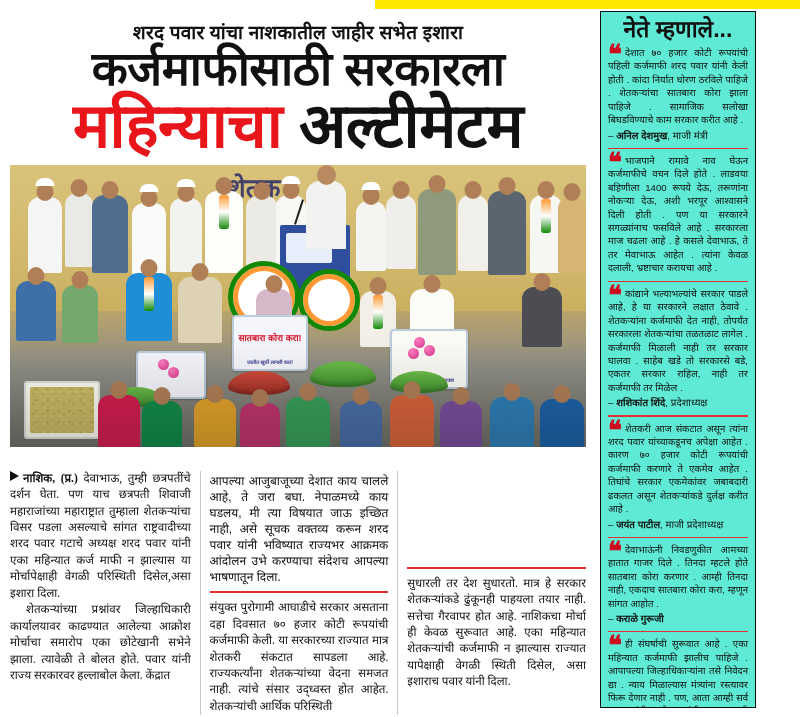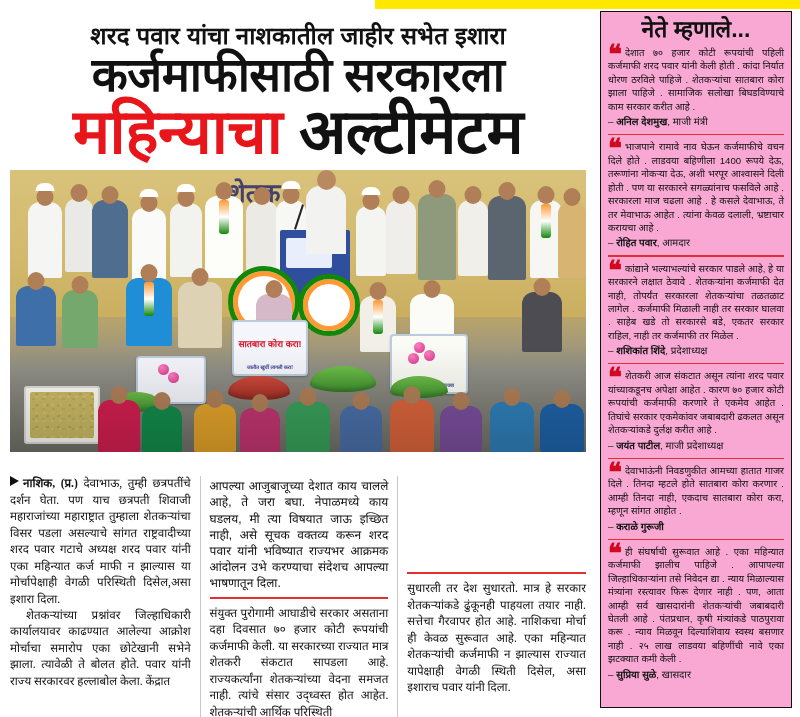--- a/index.html
+++ b/index.html
@@ -15,21 +15,21 @@
     position:absolute;left:375px;top:0;width:425px;height:9px;background:#ffe800;
   }
 
   
   .main{
     position:absolute;left:0;top:0;width:594px;height:717px;
     box-sizing:border-box;padding:10px 8px 4px 10px;
   }
 
   .kicker{
-    font-size:24px;font-weight:700;text-align:center;letter-spacing:.2px;
+    font-size:19px;font-weight:700;text-align:center;letter-spacing:.2px;
     line-height:1.15;color:#111;margin:12px 0 1px 0;
     font-family:"Liberation Sans","DejaVu Sans",sans-serif;
   }
   .head1,.head2{
     text-align:center;font-weight:700;line-height:.98;
     font-family:"Liberation Sans","DejaVu Sans",sans-serif;
     letter-spacing:-.5px;
   }
   .head1{font-size:47px;color:#111;margin:2px 0 0 0;}
   .head2{font-size:62px;margin:4px 0 0 0;color:#111;}
@@ -159,22 +159,22 @@
     font-family:"Liberation Sans","DejaVu Sans",sans-serif;
   }
   .sub-desc{
     font-size:12px;line-height:1.34;margin:0;text-align:justify;color:#111;
     font-family:"Liberation Sans","DejaVu Sans",sans-serif;
   }
   .red-rule{height:2px;background:#e03030;margin:6px 0 7px 0;}
 
   
   .sidebar{
-    position:absolute;left:600px;top:11px;width:192px;height:697px;
-    box-sizing:border-box;border:1.6px solid #111;background:#f9a8d4;
+    position:absolute;left:600px;top:11px;width:156px;height:697px;
+    box-sizing:border-box;border:1.6px solid #111;background:#5eead4;
     padding:5px 7px 4px 7px;overflow:hidden;
   }
   .sb-title{
     text-align:center;font-size:23px;font-weight:700;line-height:1;
     margin:1px 0 4px 0;color:#111;
     font-family:"Liberation Sans","DejaVu Sans",sans-serif;
   }
   .quote{position:relative;padding:1px 0 2px 0;}
   .qmark{
     position:absolute;left:0;top:2px;width:12px;height:15px;
@@ -327,21 +327,20 @@
     <div class="quote">
       <span class="qmark">❝</span>
       <p class="qtext">देशात ७० हजार कोटी रूपयांची पहिली कर्जमाफी शरद पवार यांनी केली होती . कांदा निर्यात धोरण ठरविले पाहिजे . शेतकऱ्यांचा सातबारा कोरा झाला पाहिजे . सामाजिक सलोखा बिघडविण्याचे काम सरकार करीत आहे .</p>
       <p class="qattr">–&nbsp;<b>अनिल देशमुख</b>, <span>माजी मंत्री</span></p>
     </div>
     <div class="q-rule"></div>
 
     <div class="quote">
       <span class="qmark">❝</span>
       <p class="qtext">भाजपाने रामावे नाव घेऊन कर्जमाफीचे वचन दिले होते . लाडवया बहिणीला 1400 रूपये देऊ, तरूणांना नोकऱ्या देऊ, अशी भरपूर आश्वासने दिली होती . पण या सरकारने सगळ्यांनाच फसविले आहे . सरकारला माज चढला आहे . हे कसले देवाभाऊ, ते तर मेवाभाऊ आहेत . त्यांना केवळ दलाली, भ्रष्टाचार करायचा आहे .</p>
-      <p class="qattr">–&nbsp;<b>रोहित पवार</b>, <span>आमदार</span></p>
     </div>
     <div class="q-rule"></div>
 
     <div class="quote">
       <span class="qmark">❝</span>
       <p class="qtext">कांद्याने भल्याभल्यांचे सरकार पाडले आहे, हे या सरकारने लक्षात ठेवावे . शेतकऱ्यांना कर्जमाफी देत नाही, तोपर्यंत सरकारला शेतकऱ्यांचा तळतळाट लागेल . कर्जमाफी मिळाली नाही तर सरकार घालवा . साहेब खडे तो सरकारसे बडे, एकतर सरकार राहिल, नाही तर कर्जमाफी तर मिळेल .</p>
       <p class="qattr">–&nbsp;<b>शशिकांत शिंदे</b>, <span>प्रदेशाध्यक्ष</span></p>
     </div>
     <div class="q-rule"></div>
 

